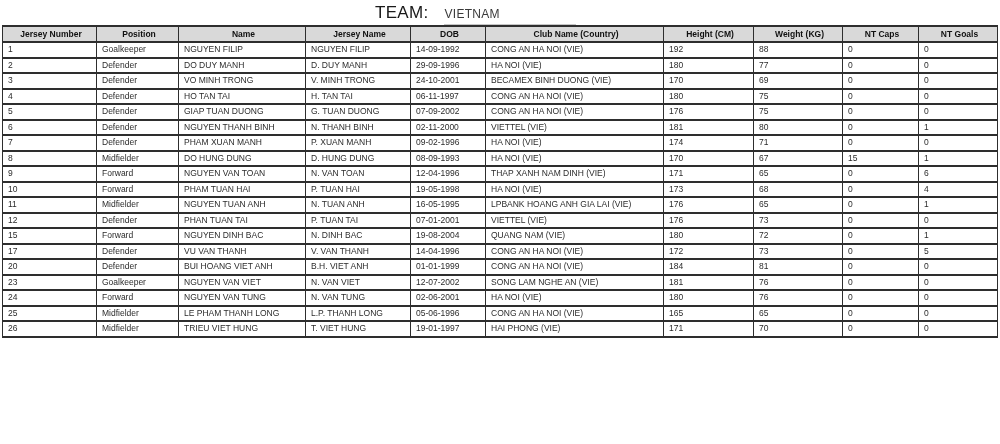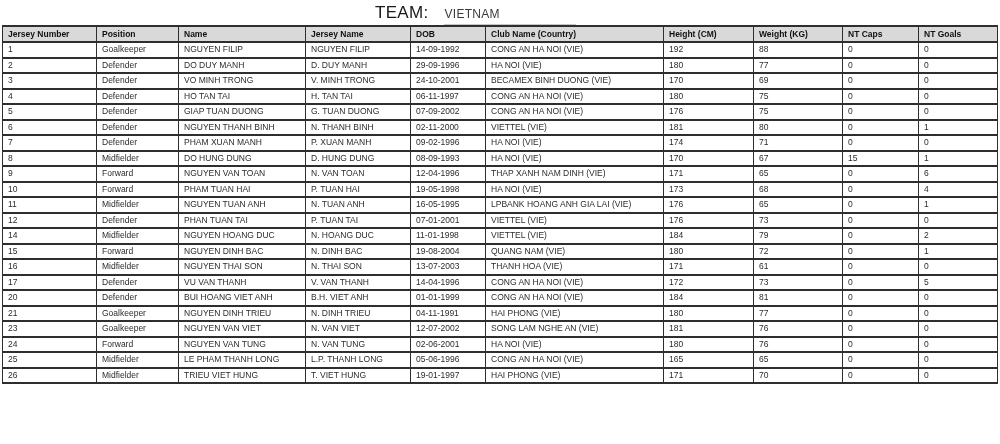--- a/index.html
+++ b/index.html
@@ -53,21 +53,21 @@
     border-bottom-width: 2px;
     overflow: hidden;
     white-space: nowrap;
     text-overflow: clip;
   }
   table.roster th {
     background: #d9d9d9;
     font-size: 8.5px;
     font-weight: bold;
     color: #111111;
-    text-align: left;
+    text-align: center;
     padding: 2px 2px 2px 5px;
     height: 10px;
   }
   table.roster td {
     background: #ffffff;
     font-size: 8.5px;
     font-weight: normal;
     color: #2b2b2b;
     text-align: left;
     padding: 2px 2px 2px 5px;
@@ -250,88 +250,52 @@
           <td>PHAN TUAN TAI</td>
           <td>P. TUAN TAI</td>
           <td>07-01-2001</td>
           <td>VIETTEL (VIE)</td>
           <td>176</td>
           <td>73</td>
           <td>0</td>
           <td>0</td>
         </tr>
         <tr>
-          <td>14</td>
-          <td>Midfielder</td>
-          <td>NGUYEN HOANG DUC</td>
-          <td>N. HOANG DUC</td>
-          <td>11-01-1998</td>
-          <td>VIETTEL (VIE)</td>
-          <td>184</td>
-          <td>79</td>
-          <td>0</td>
-          <td>2</td>
-        </tr>
-        <tr>
           <td>15</td>
           <td>Forward</td>
           <td>NGUYEN DINH BAC</td>
           <td>N. DINH BAC</td>
           <td>19-08-2004</td>
           <td>QUANG NAM (VIE)</td>
           <td>180</td>
           <td>72</td>
           <td>0</td>
           <td>1</td>
         </tr>
         <tr>
-          <td>16</td>
-          <td>Midfielder</td>
-          <td>NGUYEN THAI SON</td>
-          <td>N. THAI SON</td>
-          <td>13-07-2003</td>
-          <td>THANH HOA (VIE)</td>
-          <td>171</td>
-          <td>61</td>
-          <td>0</td>
-          <td>0</td>
-        </tr>
-        <tr>
           <td>17</td>
           <td>Defender</td>
           <td>VU VAN THANH</td>
           <td>V. VAN THANH</td>
           <td>14-04-1996</td>
           <td>CONG AN HA NOI (VIE)</td>
           <td>172</td>
           <td>73</td>
           <td>0</td>
           <td>5</td>
         </tr>
         <tr>
           <td>20</td>
           <td>Defender</td>
           <td>BUI HOANG VIET ANH</td>
           <td>B.H. VIET ANH</td>
           <td>01-01-1999</td>
           <td>CONG AN HA NOI (VIE)</td>
           <td>184</td>
           <td>81</td>
-          <td>0</td>
-          <td>0</td>
-        </tr>
-        <tr>
-          <td>21</td>
-          <td>Goalkeeper</td>
-          <td>NGUYEN DINH TRIEU</td>
-          <td>N. DINH TRIEU</td>
-          <td>04-11-1991</td>
-          <td>HAI PHONG (VIE)</td>
-          <td>180</td>
-          <td>77</td>
           <td>0</td>
           <td>0</td>
         </tr>
         <tr>
           <td>23</td>
           <td>Goalkeeper</td>
           <td>NGUYEN VAN VIET</td>
           <td>N. VAN VIET</td>
           <td>12-07-2002</td>
           <td>SONG LAM NGHE AN (VIE)</td>

